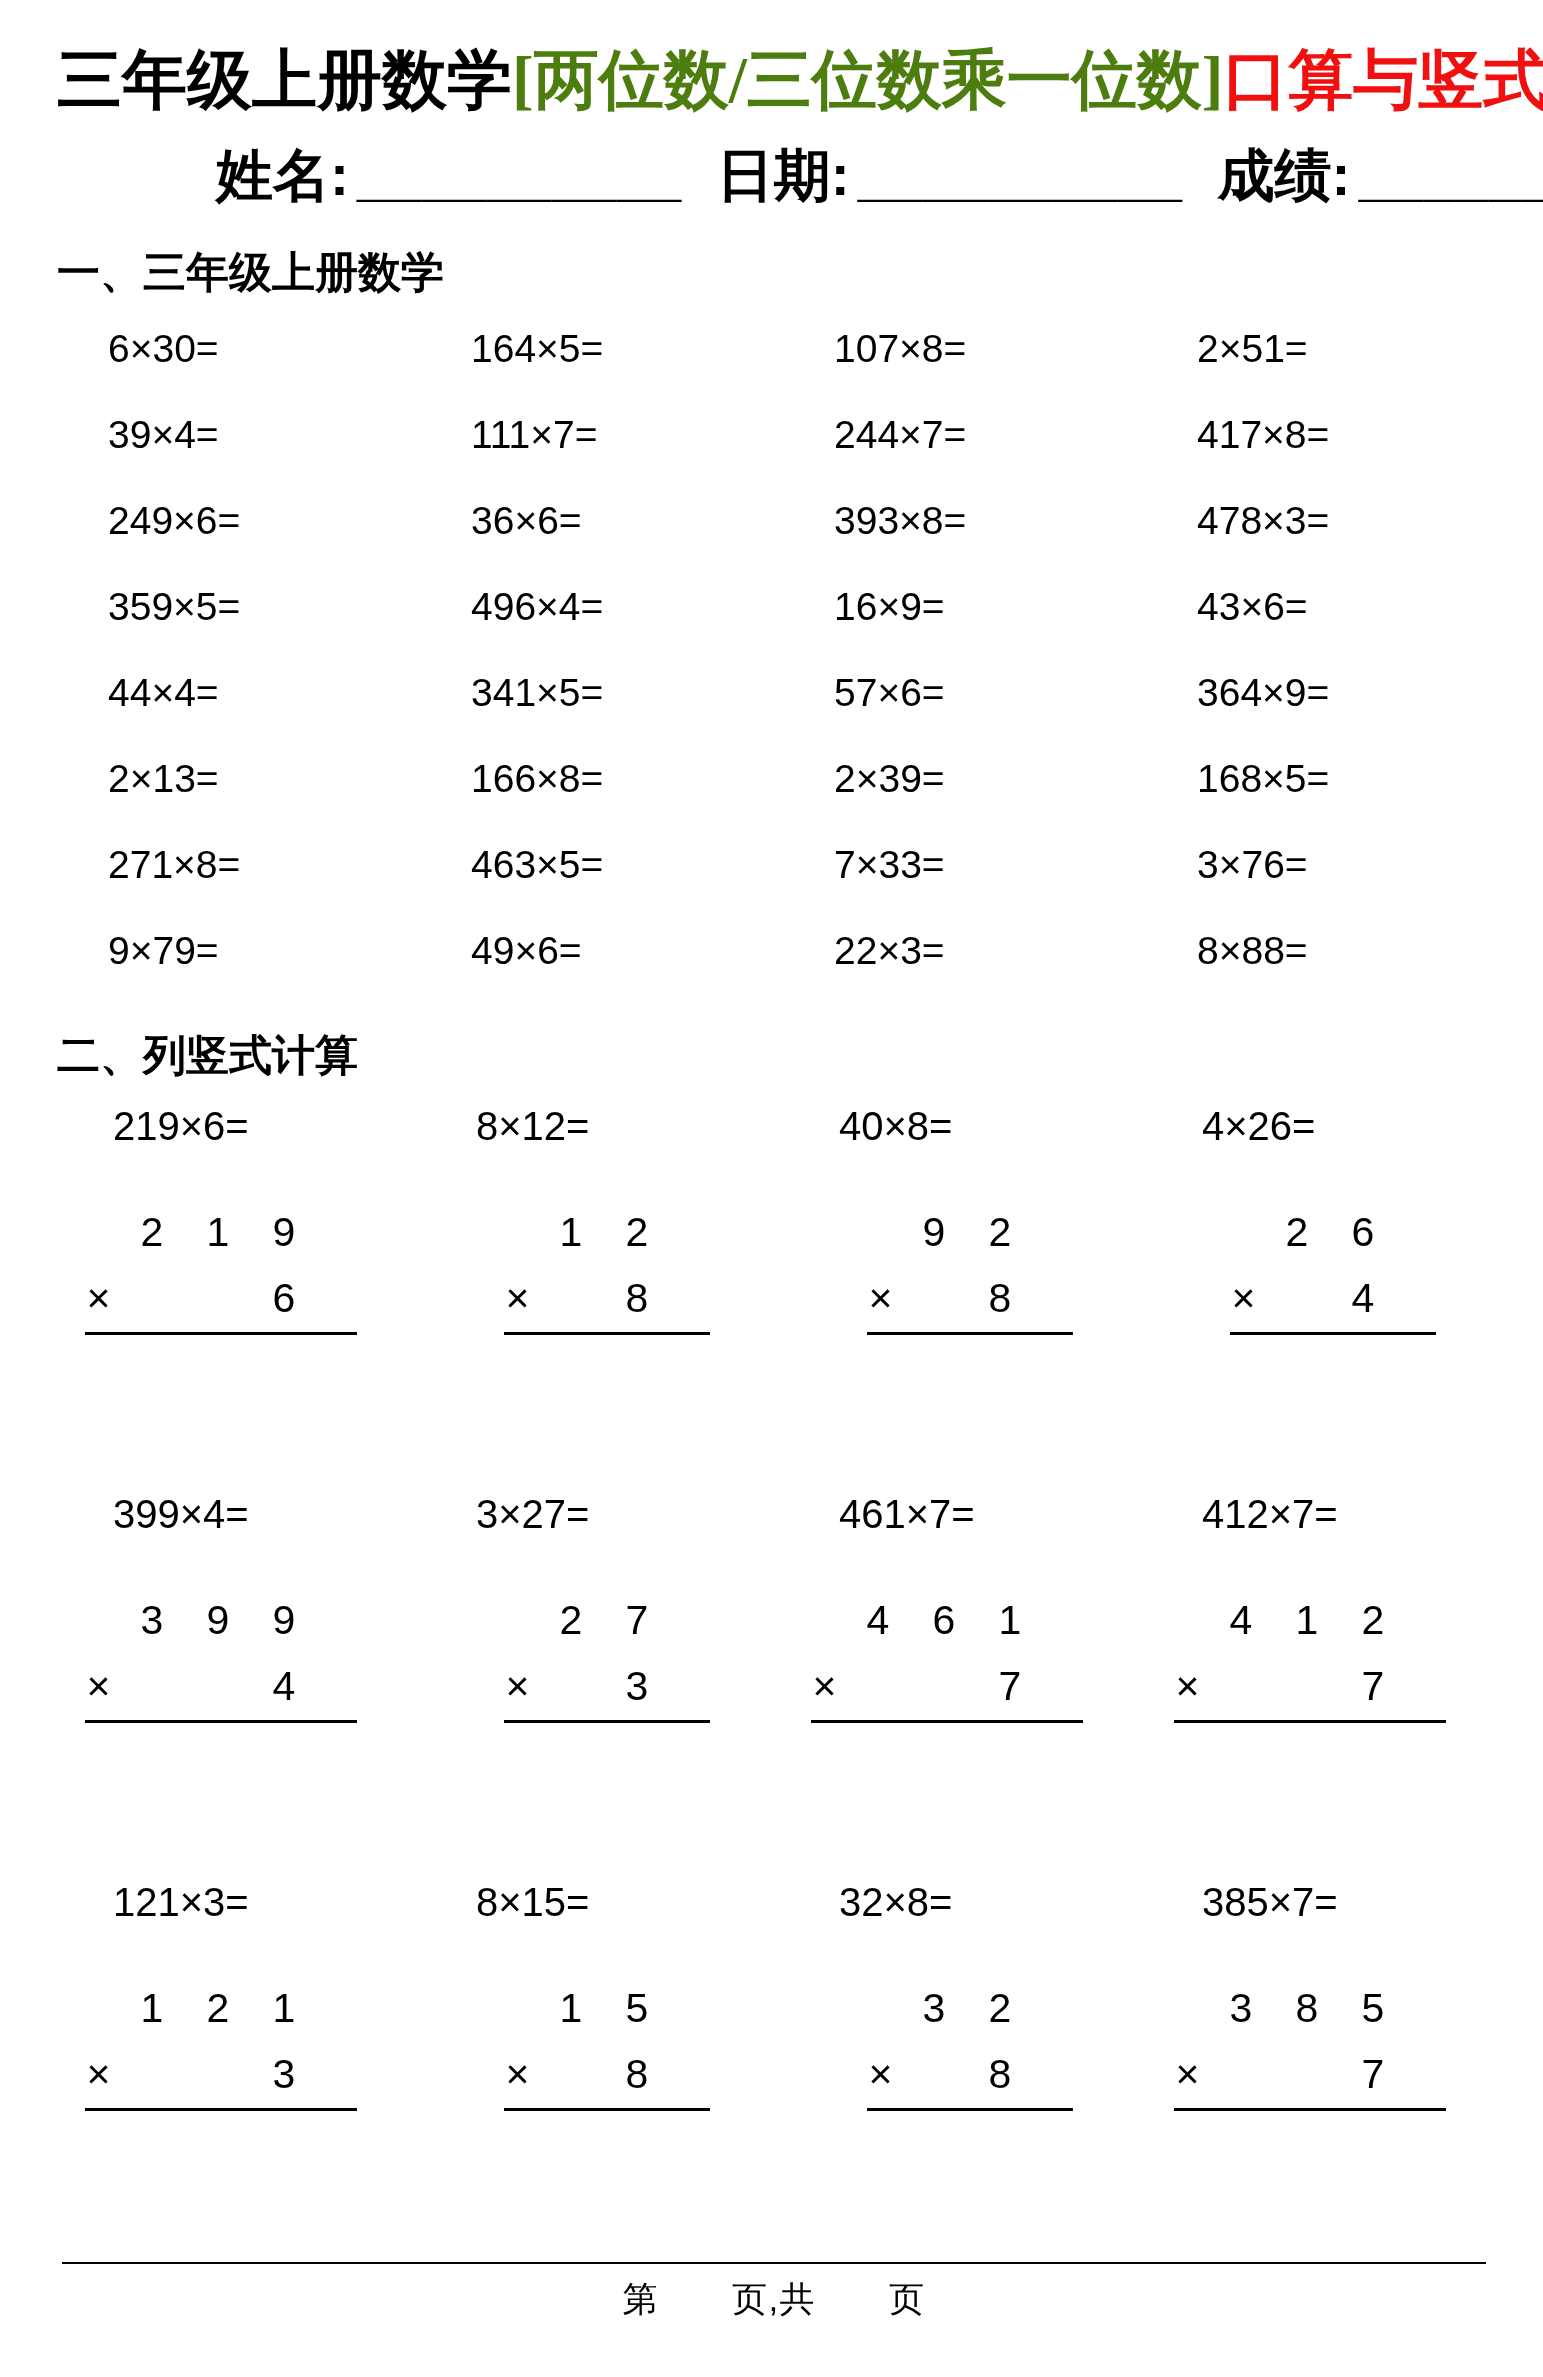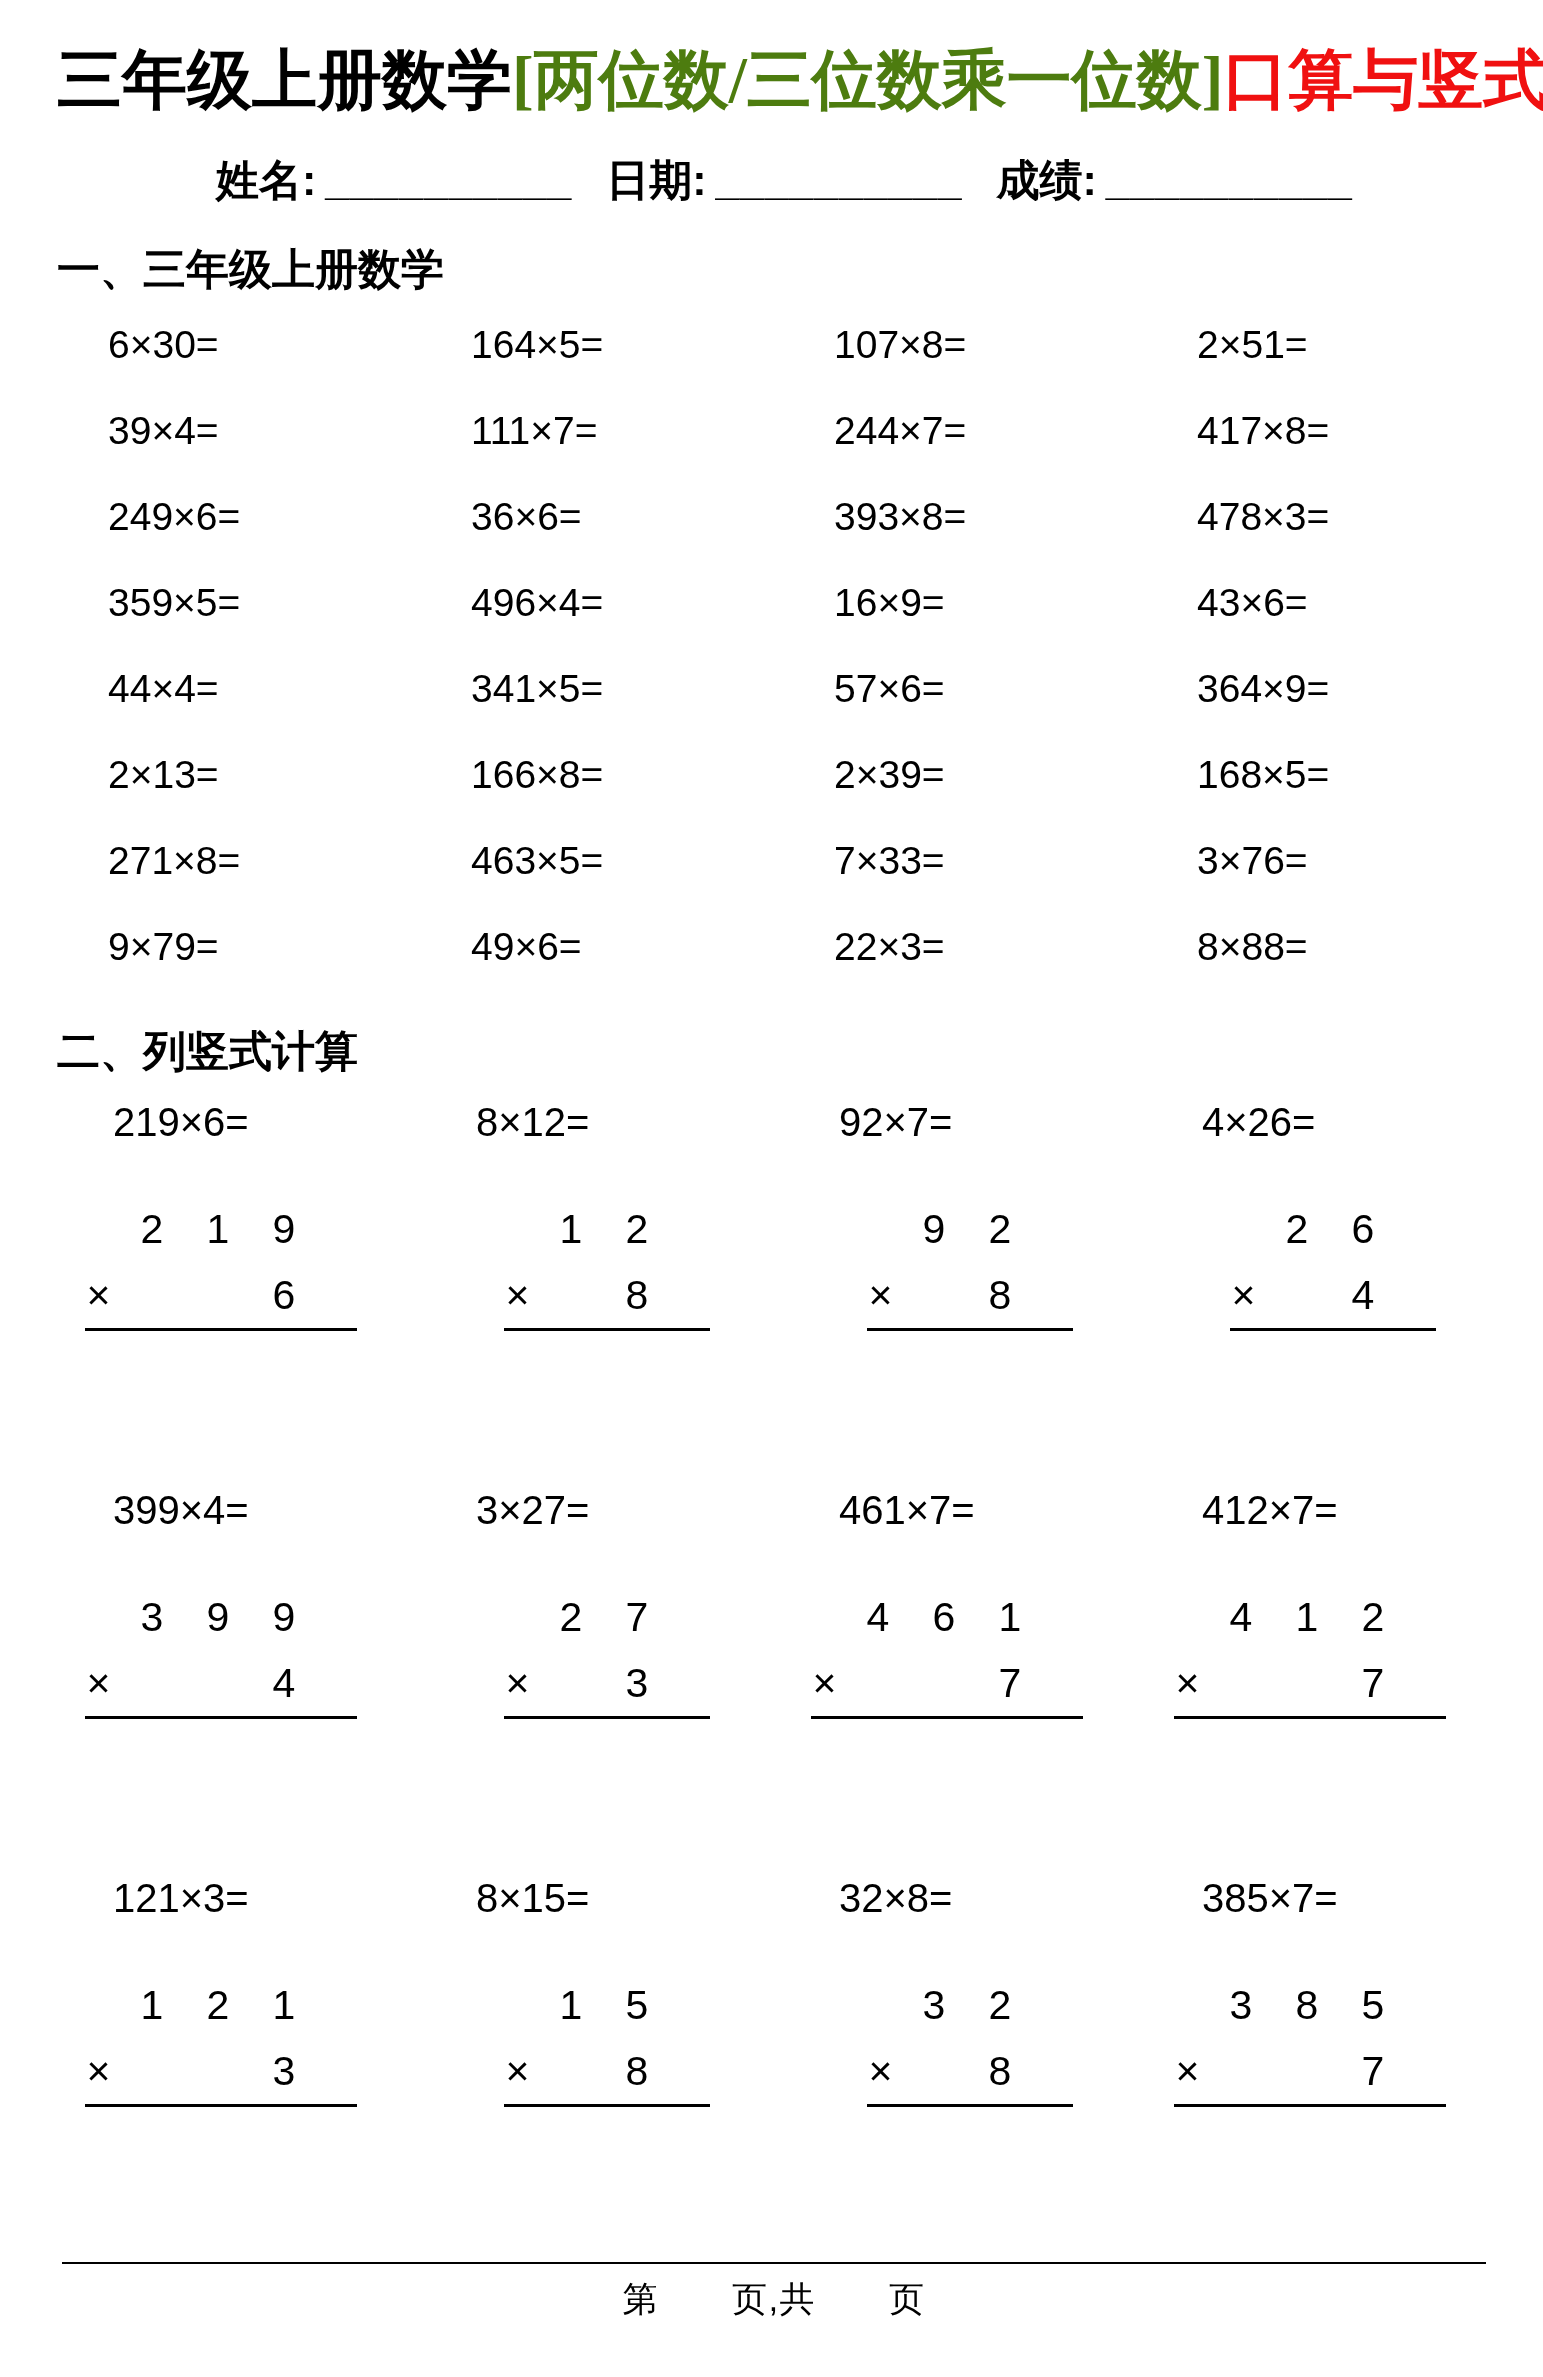--- a/index.html
+++ b/index.html
@@ -18,22 +18,22 @@
     font-weight: bold;
     line-height: 1.15;
     font-family: "Liberation Serif", "DejaVu Serif", serif;
     white-space: nowrap;
   }
   .t-blue { color: #4d7c0f; }
   .t-red  { color: #F01010; }
   .header-fields {
     display: flex;
     align-items: flex-end;
-    margin: 36px 0 0 216px;
-    font-size: 43px;
+    margin: 22px 0 0 216px;
+    font-size: 57px;
     font-weight: bold;
     line-height: 1.25;
     white-space: nowrap;
   }
   .hf-label { margin-right: 10.8px; }
   .hf-blank { margin-right: 32px; letter-spacing: 0.8px; font-style: italic; }
   .section-heading {
     margin: 35px 0 0 57px;
     font-size: 43px;
     font-weight: bold;
@@ -157,21 +157,21 @@
           <span class="vd">2</span>
         </div>
         <div class="vmul">
           <span class="vtimes">×</span>
           <span class="vd">8</span>
         </div>
       </div>
     </div>
 
     <div class="vcell">
-      <div class="veq">92×7=</div>
+      <div class="veq">40×8=</div>
       <div class="vbox w2">
         <div class="vdigits">
           <span class="vd">9</span>
           <span class="vd">2</span>
         </div>
         <div class="vmul">
           <span class="vtimes">×</span>
           <span class="vd">8</span>
         </div>
       </div>

